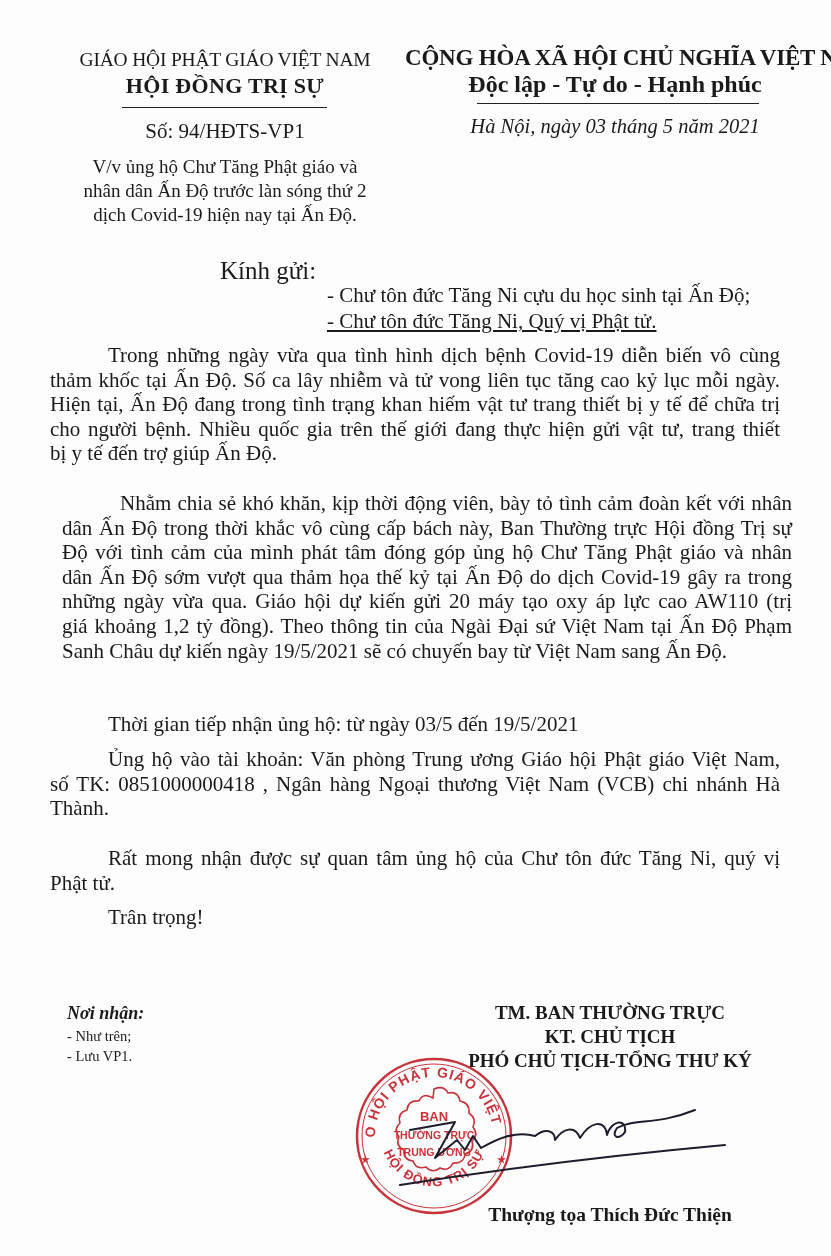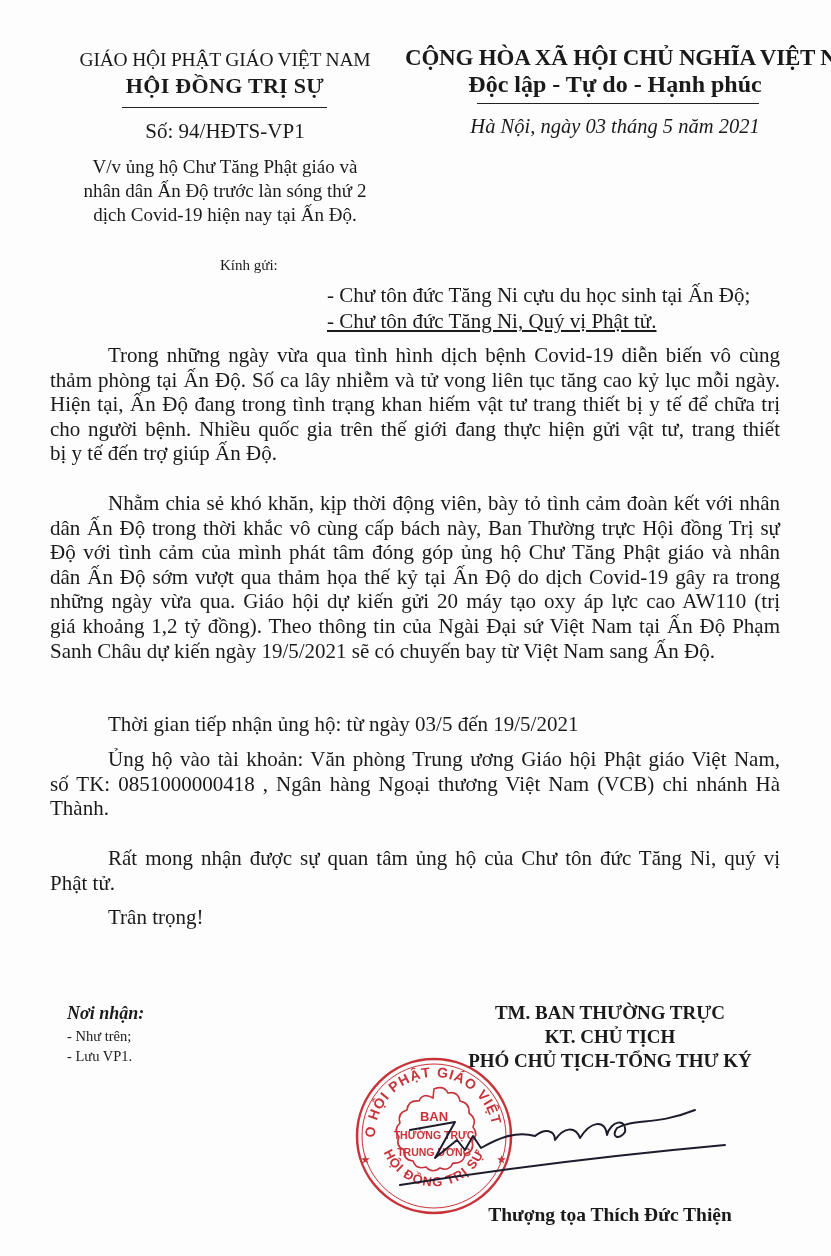--- a/index.html
+++ b/index.html
@@ -9,21 +9,21 @@
   .hdr-left { left:60px; top:48px; width:330px; text-align:center; }
   .hdr-right { left:405px; top:46px; width:420px; text-align:center; }
   .org1 { font-size:19.5px; line-height:24px; letter-spacing:-0.2px; }
   .org2 { font-size:22px; font-weight:bold; line-height:28px; letter-spacing:0.3px; }
   .nation1 { font-size:23px; font-weight:bold; line-height:24px; letter-spacing:-0.2px; }
   .nation2 { font-size:24px; font-weight:bold; line-height:28px; }
   .rule { position:absolute; height:1px; background:#222; }
   .docno { left:60px; top:119px; width:330px; text-align:center; font-size:21px; }
   .dateline { left:405px; top:115px; width:420px; text-align:center; font-size:20.5px; font-style:italic; }
   .subject { left:45px; top:155px; width:360px; text-align:center; font-size:19px; line-height:24px; white-space:normal; }
-  .kinhgui { left:220px; top:257px; font-size:15px; }
+  .kinhgui { left:220px; top:257px; font-size:25px; }
   .recip { left:327px; font-size:21px; }
   .para { position:absolute; left:50px; width:730px; font-size:21px; line-height:24.6px; text-align:justify; }
   .para .ln { display:block; white-space:nowrap; text-align:justify; text-align-last:justify; height:24.6px; }
   .para .ln.last { text-align-last:left; }
   .para .ln.ind { padding-left:58px; }
   .noinhan { left:67px; top:1003px; font-size:18px; font-weight:bold; font-style:italic; }
   .noinhan-item { left:67px; font-size:14.5px; }
   .sig { left:400px; width:420px; text-align:center; font-size:19px; font-weight:bold; }
   .stamp { position:absolute; left:353px; top:1055px; width:162px; height:162px; }
   .signature { position:absolute; left:395px; top:1100px; width:360px; height:100px; }
@@ -49,27 +49,27 @@
 </div>
 <div class="rule" style="left:477px; top:103px; width:282px;"></div>
 <div class="abs dateline">Hà Nội, ngày 03 tháng 5 năm 2021</div>
 
 <div class="abs kinhgui">Kính gửi:</div>
 <div class="abs recip" style="top:283px;">- Chư tôn đức Tăng Ni cựu du học sinh tại Ấn Độ;</div>
 <div class="abs recip" style="top:309px;text-decoration:underline;">- Chư tôn đức Tăng Ni, Quý vị Phật tử.</div>
 
 <div class="para" style="top:343px;">
   <span class="ln ind">Trong những ngày vừa qua tình hình dịch bệnh Covid-19 diễn biến vô cùng</span>
-  <span class="ln">thảm phòng tại Ấn Độ. Số ca lây nhiễm và tử vong liên tục tăng cao kỷ lục mỗi ngày.</span>
+  <span class="ln">thảm khốc tại Ấn Độ. Số ca lây nhiễm và tử vong liên tục tăng cao kỷ lục mỗi ngày.</span>
   <span class="ln">Hiện tại, Ấn Độ đang trong tình trạng khan hiếm vật tư trang thiết bị y tế để chữa trị</span>
   <span class="ln">cho người bệnh. Nhiều quốc gia trên thế giới đang thực hiện gửi vật tư, trang thiết</span>
   <span class="ln last">bị y tế đến trợ giúp Ấn Độ.</span>
 </div>
 
-<div class="para" style="top:491px;">
+<div class="para" style="top:491px;margin-left:12px;">
   <span class="ln ind">Nhằm chia sẻ khó khăn, kịp thời động viên, bày tỏ tình cảm đoàn kết với nhân</span>
   <span class="ln">dân Ấn Độ trong thời khắc vô cùng cấp bách này, Ban Thường trực Hội đồng Trị sự</span>
   <span class="ln">Độ với tình cảm của mình phát tâm đóng góp ủng hộ Chư Tăng Phật giáo và nhân</span>
   <span class="ln">dân Ấn Độ sớm vượt qua thảm họa thế kỷ tại Ấn Độ do dịch Covid-19 gây ra trong</span>
   <span class="ln">những ngày vừa qua. Giáo hội dự kiến gửi 20 máy tạo oxy áp lực cao AW110 (trị</span>
   <span class="ln">giá khoảng 1,2 tỷ đồng). Theo thông tin của Ngài Đại sứ Việt Nam tại Ấn Độ Phạm</span>
   <span class="ln last">Sanh Châu dự kiến ngày 19/5/2021 sẽ có chuyến bay từ Việt Nam sang Ấn Độ.</span>
 </div>
 
 <div class="para" style="top:712px;">

